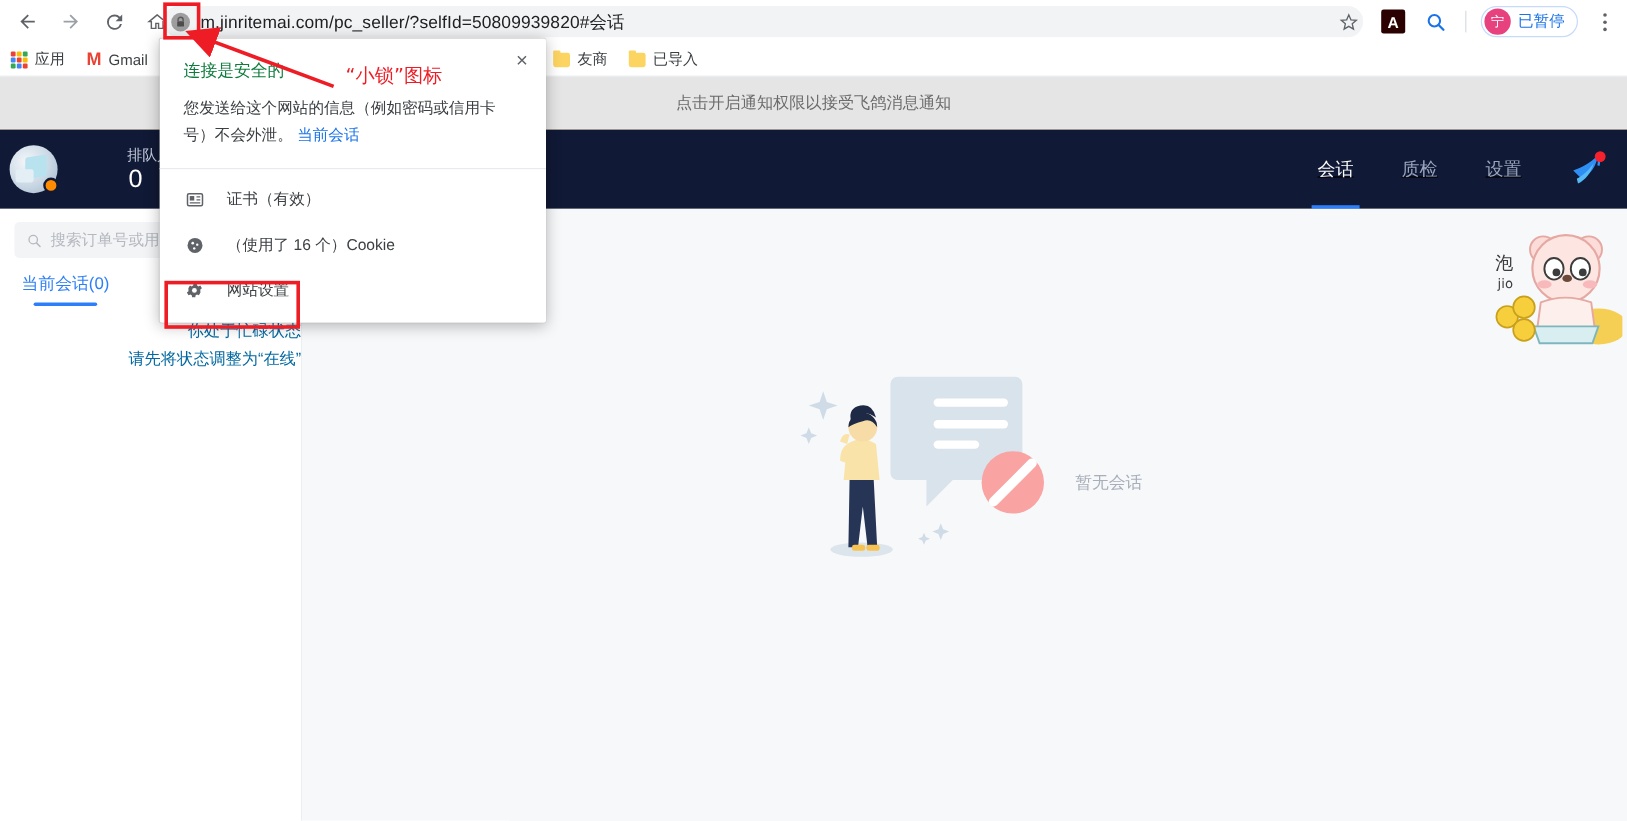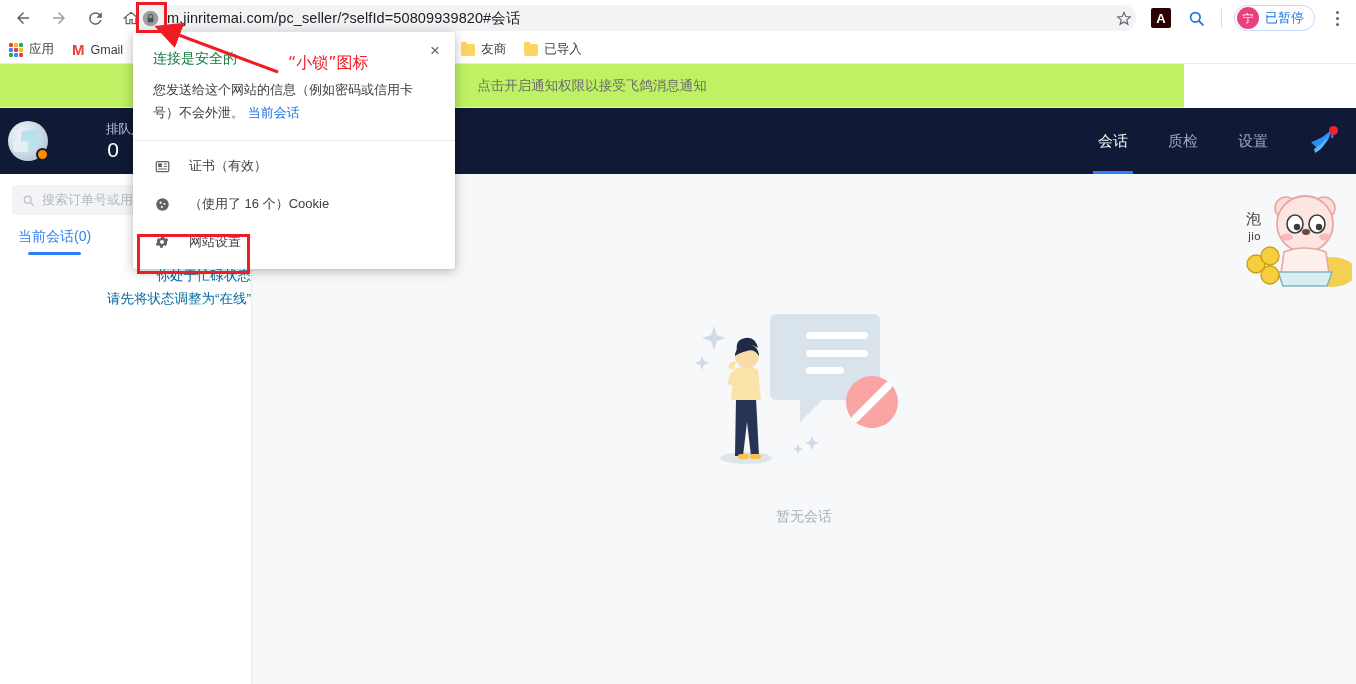--- a/index.html
+++ b/index.html
@@ -83,22 +83,22 @@
   .folder-ico {
     width: 14px; height: 12px; background: #fcd462; border-radius: 1px 2px 2px 2px; position: relative;
   }
   .folder-ico::before {
     content:''; position:absolute; top:-2px; left:0; width:6px; height:3px;
     background:#fcd462; border-radius:1px 1px 0 0;
   }
 
   
   .notif-banner {
-    position: absolute; top: 64px; left: 0; width: 1184px; height: 44px;
-    background: #bef264; display: flex; align-items: center; justify-content: center;
+    position: absolute; top: 64px; left: 0; width: 1356px; height: 44px;
+    background: #e5e5e5; display: flex; align-items: center; justify-content: center;
     border-bottom: 1px solid #f2ead2;
   }
   .notif-text { font-size: 13.5px; color: #6b6b6b; }
 
   
   .app-header {
     position: absolute; top: 108px; left: 0; width: 1356px; height: 66px;
     background: #101935; display: flex; align-items: center;
   }
   .avatar-wrap { position: relative; margin-left: 8px; width: 40px; height: 40px; }
@@ -115,21 +115,21 @@
     position: absolute; left: 5px; top: 20px; width: 15px; height: 11px;
     background: #e4eef5; border-radius: 2px;
   }
   .status-dot {
     position: absolute; right: -1px; bottom: 0px; width: 13px; height: 13px;
     border-radius: 50%; background: #ff8b00; border: 2px solid #101935;
   }
   .queue-block { margin-left: 22px; text-align: center; color: #c9d2e3; }
   .queue-label { font-size: 12.5px; line-height: 17px; color: #c3ccdd; margin-left: 36px; }
   .queue-count { font-size: 21px; line-height: 24px; color: #ffffff; }
-  .nav-tabs { margin-left: auto; display: flex; align-items: center; height: 66px; }
+  .nav-tabs { margin-left: auto; display: flex; align-items: center; height: 66px; text-decoration: underline; }
   .nav-tab {
     position: relative; height: 66px; padding: 0 20px;
     display: flex; align-items: center; font-size: 15px; color: #9aa4ba;
   }
   .nav-tab.active { color: #ffffff; }
   .nav-tab.active::after {
     content: ''; position: absolute; left: 50%; transform: translateX(-50%);
     bottom: 0; width: 40px; height: 3px; background: #2d7ff9;
   }
   .bird-logo { margin: 0 18px 0 18px; width: 32px; height: 30px; position: relative; }
@@ -147,21 +147,21 @@
   }
   .search-box .ph { font-size: 13px; color: #b5b8bf; white-space: nowrap; overflow: hidden; }
   .side-tabs { margin-top: 13px; padding-left: 18px; display: flex; }
   .side-tab { position: relative; font-size: 14px; color: #2d7ff9; padding-bottom: 9px; }
   .side-tab::after { content:''; position:absolute; left: 10px; right: 10px; bottom: 0; height: 3px; background:#2d7ff9; border-radius: 2px;}
   .busy-block { margin-top: 9px; text-align: right; color: #0369a1; line-height: 23px; font-size: 13.5px; }
 
   .main-pane { flex: 1; height: 510px; background: #f7f8fa; position: relative; }
   .empty-wrap {
     position: absolute; left: 50%; top: 124px; transform: translateX(-50%);
-    display: flex; flex-direction: column; align-items: center;
+    display: flex; flex-direction: row; align-items: center;
   }
   .empty-caption { margin-top: 30px; font-size: 14px; color: #a8aeba; }
   .mascot { position: absolute; right: 4px; top: 6px; width: 112px; height: 118px; }
 
   
   .sec-popup {
     position: absolute; left: 133px; top: 32px; width: 322px;
     background: #ffffff; border-radius: 2px;
     box-shadow: 0 2px 12px rgba(0,0,0,0.28), 0 0 1px rgba(0,0,0,0.2);
     z-index: 50;

